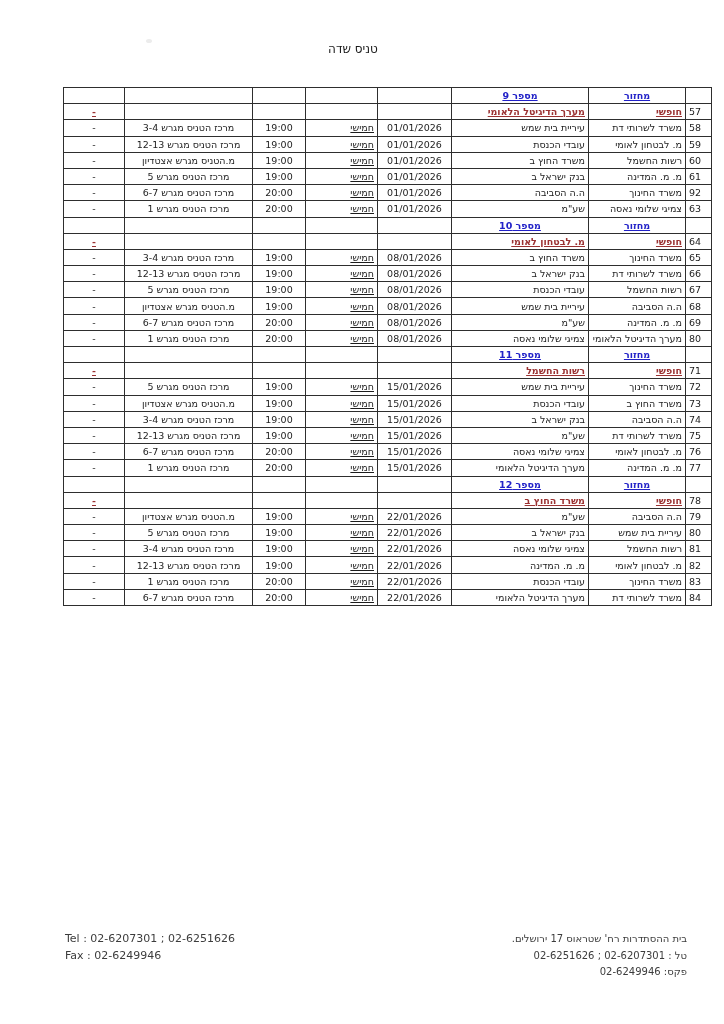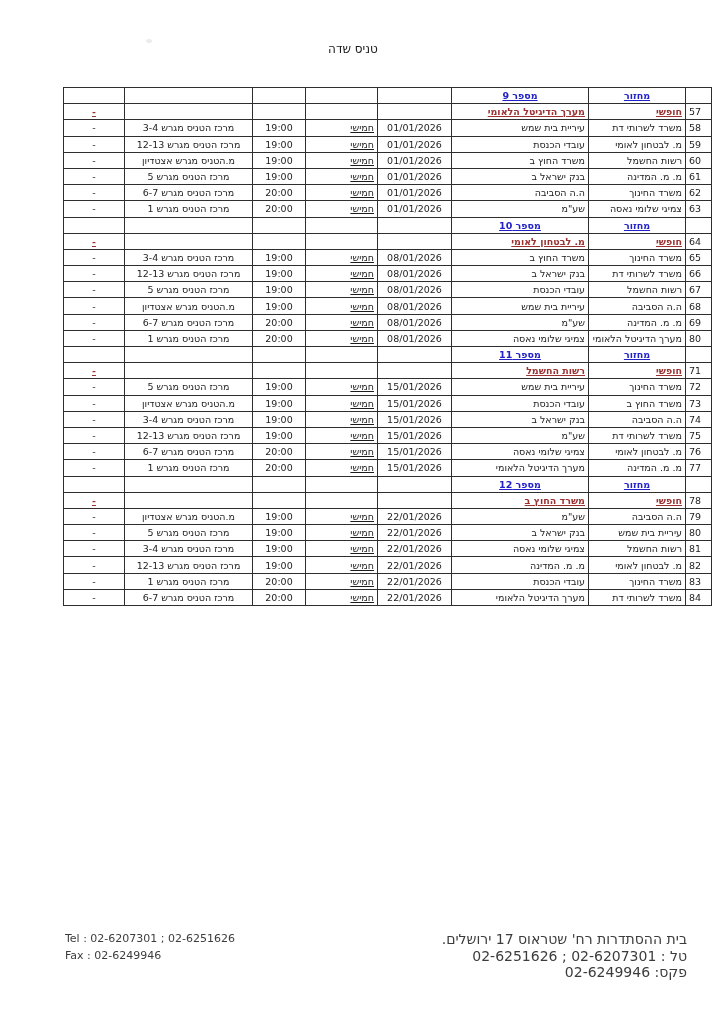--- a/index.html
+++ b/index.html
@@ -68,21 +68,21 @@
     position: absolute;
     left: 65px; top: 931px;
     font-size: 11px;
     line-height: 16.5px;
     color: #3c3c3c;
     text-align: left;
   }
   .footer-he {
     position: absolute;
     right: 37px; top: 931px;
-    font-size: 14px;
+    font-size: 10px;
     line-height: 16.5px;
     color: #3c3c3c;
     text-align: right;
     direction: rtl;
   }
 </style>
 </head>
 <body>
 
 <div class="scan-artifact"></div>
@@ -155,21 +155,21 @@
         <td class="c-num">61</td>
         <td class="c-home">מ. מ. המדינה</td>
         <td class="c-away">בנק ישראל ב</td>
         <td class="c-date">01/01/2026</td>
         <td class="c-day">חמישי</td>
         <td class="c-time">19:00</td>
         <td class="c-venue">מרכז הטניס מגרש 5</td>
         <td class="c-dash">-</td>
       </tr>
       <tr>
-        <td class="c-num">62</td>
+        <td class="c-num">92</td>
         <td class="c-home">משרד החינוך</td>
         <td class="c-away">ה.ה הסביבה</td>
         <td class="c-date">01/01/2026</td>
         <td class="c-day">חמישי</td>
         <td class="c-time">20:00</td>
         <td class="c-venue">מרכז הטניס מגרש 6-7</td>
         <td class="c-dash">-</td>
       </tr>
       <tr>
         <td class="c-num">63</td>

